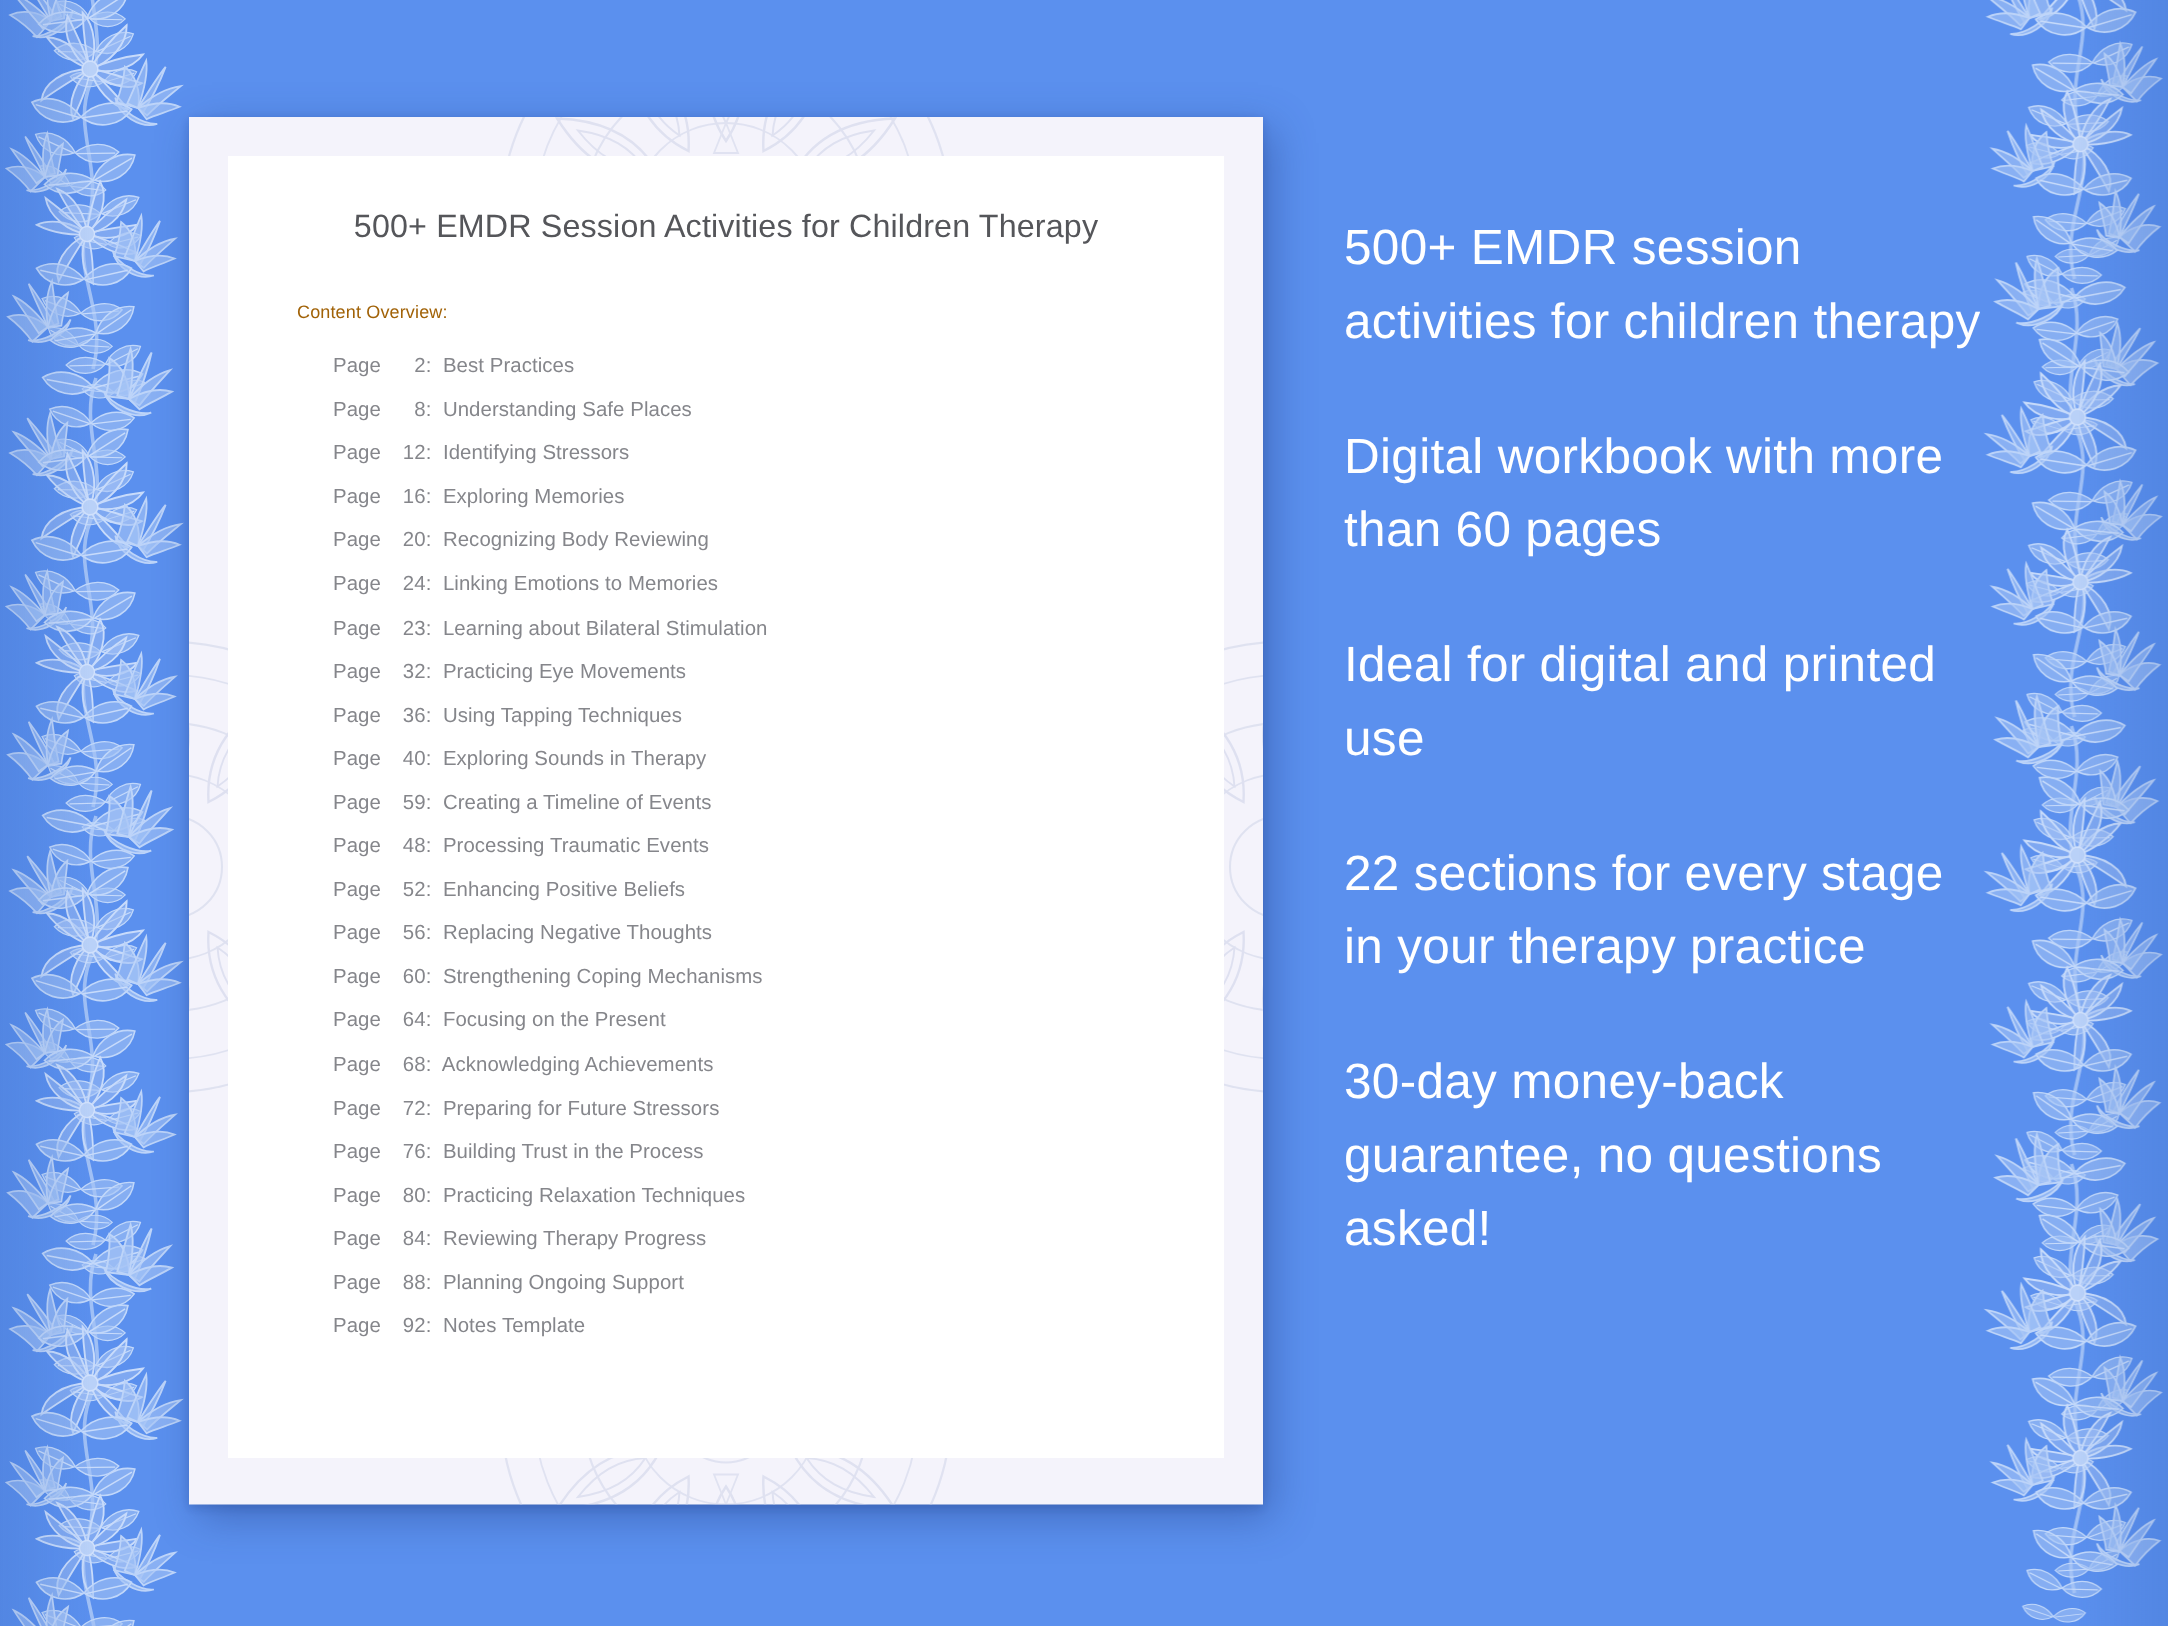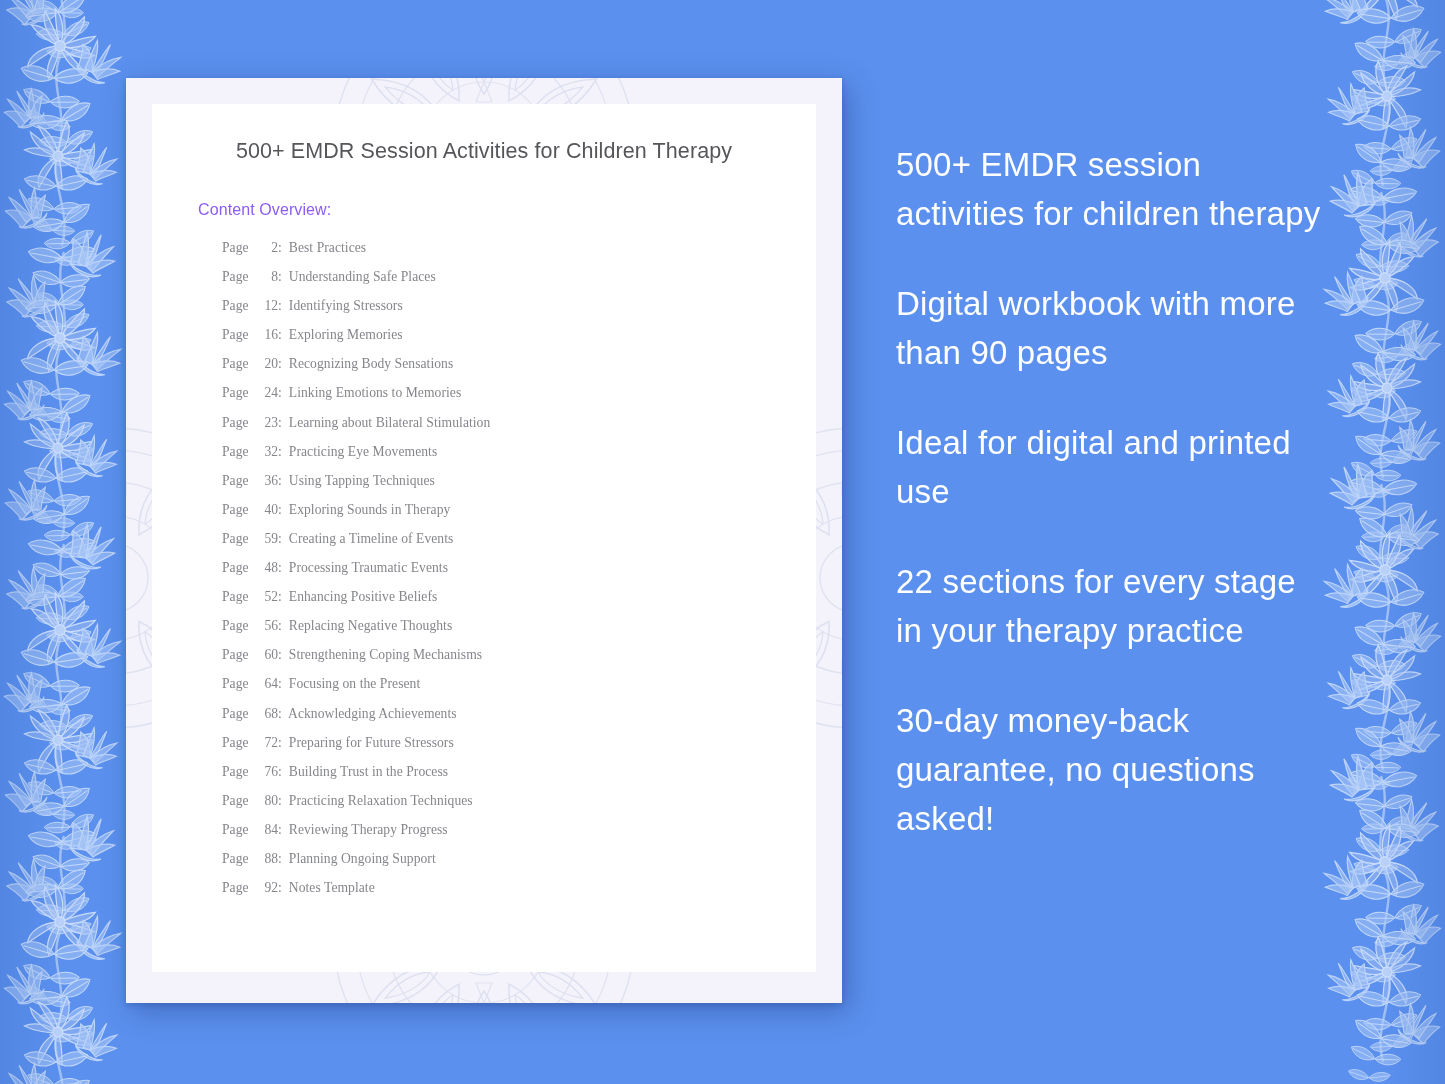--- a/index.html
+++ b/index.html
@@ -75,29 +75,28 @@
     text-align:center;
     font-size:21.5px;
     line-height:31px;
     font-weight:400;
     color:#55565a;
     letter-spacing:.1px;
   }
 
   .overview-label {
     margin:34px 0 0 46px;
-    font-size:16px;
-    color:#8b5cf6;
+    font-size:12px;
+    color:#a16207;
     letter-spacing:.1px;
   }
 
   .toc {
     margin:14px 0 0 70px;
     list-style:none;
-    font-family:Liberation Serif, serif;
   }
   .toc li {
     font-size:13.6px;
     line-height:29.1px;
     color:#85868b;
     letter-spacing:.05px;
     white-space:pre;
   }
   .toc .pg-word  { display:inline-block; }
   .toc .pg-num   { display:inline-block; width:26px; text-align:right; }
@@ -254,21 +253,21 @@
   </svg>
 
   <div class="doc-page">
     <h1 class="doc-title">500+ EMDR Session Activities for Children Therapy</h1>
     <div class="overview-label">Content Overview:</div>
     <ul class="toc" id="toc-list">
         <li><span class="pg-word">Page</span> <span class="pg-num">2</span>:  <span class="pg-title">Best Practices</span></li>
         <li><span class="pg-word">Page</span> <span class="pg-num">8</span>:  <span class="pg-title">Understanding Safe Places</span></li>
         <li><span class="pg-word">Page</span> <span class="pg-num">12</span>:  <span class="pg-title">Identifying Stressors</span></li>
         <li><span class="pg-word">Page</span> <span class="pg-num">16</span>:  <span class="pg-title">Exploring Memories</span></li>
-        <li><span class="pg-word">Page</span> <span class="pg-num">20</span>:  <span class="pg-title">Recognizing Body Sensations</span></li>
+        <li><span class="pg-word">Page</span> <span class="pg-num">20</span>:  <span class="pg-title">Recognizing Body Reviewing</span></li>
         <li><span class="pg-word">Page</span> <span class="pg-num">24</span>:  <span class="pg-title">Linking Emotions to Memories</span></li>
         <li><span class="pg-word">Page</span> <span class="pg-num">23</span>:  <span class="pg-title">Learning about Bilateral Stimulation</span></li>
         <li><span class="pg-word">Page</span> <span class="pg-num">32</span>:  <span class="pg-title">Practicing Eye Movements</span></li>
         <li><span class="pg-word">Page</span> <span class="pg-num">36</span>:  <span class="pg-title">Using Tapping Techniques</span></li>
         <li><span class="pg-word">Page</span> <span class="pg-num">40</span>:  <span class="pg-title">Exploring Sounds in Therapy</span></li>
         <li><span class="pg-word">Page</span> <span class="pg-num">59</span>:  <span class="pg-title">Creating a Timeline of Events</span></li>
         <li><span class="pg-word">Page</span> <span class="pg-num">48</span>:  <span class="pg-title">Processing Traumatic Events</span></li>
         <li><span class="pg-word">Page</span> <span class="pg-num">52</span>:  <span class="pg-title">Enhancing Positive Beliefs</span></li>
         <li><span class="pg-word">Page</span> <span class="pg-num">56</span>:  <span class="pg-title">Replacing Negative Thoughts</span></li>
         <li><span class="pg-word">Page</span> <span class="pg-num">60</span>:  <span class="pg-title">Strengthening Coping Mechanisms</span></li>
@@ -279,17 +278,17 @@
         <li><span class="pg-word">Page</span> <span class="pg-num">80</span>:  <span class="pg-title">Practicing Relaxation Techniques</span></li>
         <li><span class="pg-word">Page</span> <span class="pg-num">84</span>:  <span class="pg-title">Reviewing Therapy Progress</span></li>
         <li><span class="pg-word">Page</span> <span class="pg-num">88</span>:  <span class="pg-title">Planning Ongoing Support</span></li>
         <li><span class="pg-word">Page</span> <span class="pg-num">92</span>:  <span class="pg-title">Notes Template</span></li>
       </ul>
   </div>
 </div>
 
 <div class="promo" id="promo-block">
     <p>500+ EMDR session activities for children therapy</p>
-    <p>Digital workbook with more than 90 pages</p>
+    <p>Digital workbook with more than 60 pages</p>
     <p>Ideal for digital and printed use</p>
     <p>22 sections for every stage in your therapy practice</p>
     <p>30-day money-back guarantee, no questions asked!</p>
   </div>
 
 </body></html>

